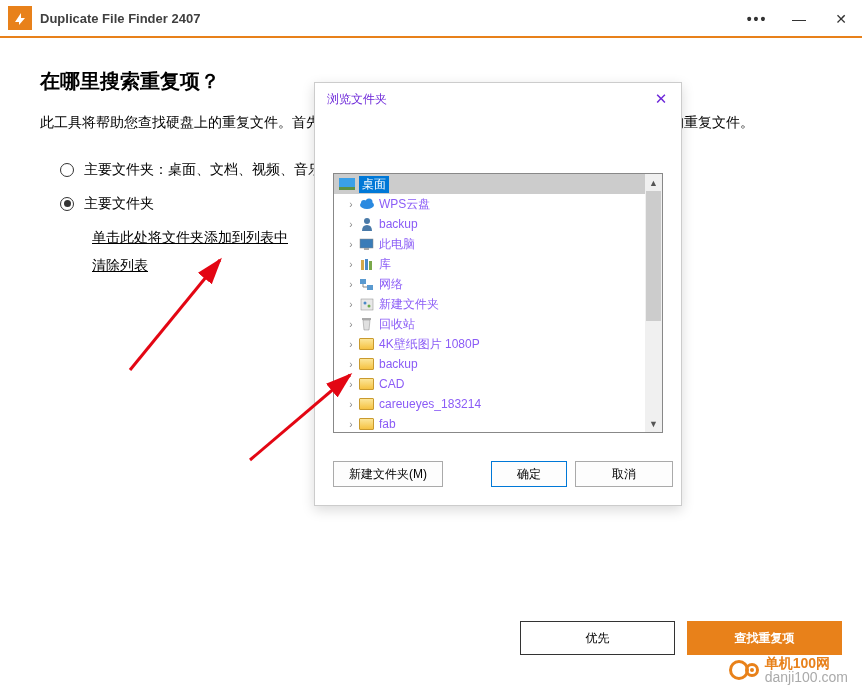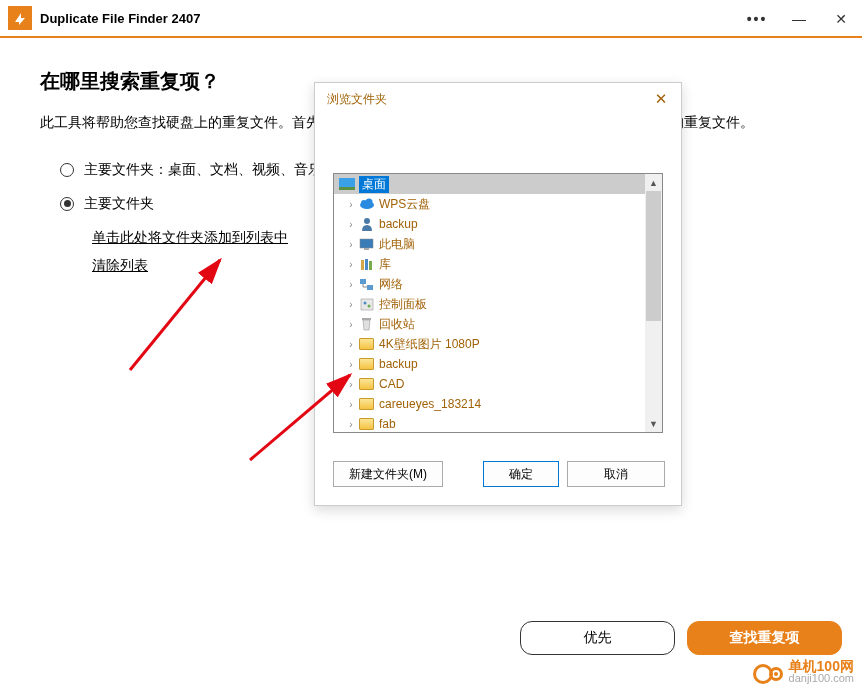--- a/index.html
+++ b/index.html
@@ -29,21 +29,21 @@
       height: 24px;
       background: #e8811a;
       display: flex;
       align-items: center;
       justify-content: center;
       margin-right: 8px;
     }
     .titlebar .app-title {
       font-size: 13px;
       font-weight: bold;
-      color: #000000;
+      color: #404040;
     }
     .titlebar .win-controls {
       position: absolute;
       right: 0;
       top: 0;
       height: 38px;
       display: flex;
       align-items: center;
     }
     .titlebar .win-controls .ctl {
@@ -124,23 +124,22 @@
       right: 20px;
       display: flex;
       gap: 12px;
     }
     .footer .btn {
       width: 155px;
       height: 34px;
       display: flex;
       align-items: center;
       justify-content: center;
-      font-size: 14px;
+      font-size: 12px;
       cursor: pointer;
-      border-radius: 12px;
     }
     .btn-outline {
       background: #fff;
       border: 1px solid #333;
       color: #000;
     }
     .btn-primary {
       background: #e8811a;
       border: 1px solid #e8811a;
       color: #fff;
@@ -156,21 +155,21 @@
       border: 1px solid #ccc;
       box-shadow: 0 4px 12px rgba(0,0,0,0.15);
     }
     .browse-dialog .dlg-title {
       height: 32px;
       display: flex;
       align-items: center;
       justify-content: space-between;
       padding: 0 4px 0 12px;
       font-size: 12px;
-      color: #a16207;
+      color: #6d28d9;
     }
     .browse-dialog .dlg-close {
       width: 32px;
       height: 28px;
       display: flex;
       align-items: center;
       justify-content: center;
       font-size: 15px;
       cursor: pointer;
     }
@@ -238,34 +237,34 @@
       margin-right: 4px;
       display: flex;
       align-items: center;
       justify-content: center;
       font-size: 12px;
     }
     .tree-item.child {
       padding-left: 10px;
     }
     .tree-item .label {
-      color: #a16207;
+      color: #8b5cf6;
     }
     .folder-yellow {
       width: 15px;
       height: 12px;
       background: linear-gradient(#fce699, #f5c242);
       border: 0.5px solid #c99a2e;
       border-radius: 1px;
     }
     .dlg-buttons {
       display: flex;
       justify-content: flex-end;
       gap: 8px;
-      padding: 12px 16px 18px 18px;
+      padding: 12px 8px 18px 18px;
     }
     .dlg-buttons .dbtn {
       height: 26px;
       display: flex;
       align-items: center;
       justify-content: center;
       font-size: 12px;
       background: #fdfdfd;
       border: 1px solid #aaa;
       cursor: pointer;
@@ -282,24 +281,24 @@
       width: 98px;
     }
     
     .arrow-svg {
       position: absolute;
       pointer-events: none;
     }
     
     .watermark {
       position: absolute;
-      right: 8px;
+      right: 14px;
       bottom: 3px;
       display: flex;
-      align-items: flex-end;
+      align-items: center;
       gap: 6px;
     }
     .watermark .logo {
       display: flex;
       align-items: center;
     }
     .watermark .circle {
       width: 20px;
       height: 20px;
       border: 3px solid #e8811a;
@@ -323,21 +322,21 @@
       display: flex;
       flex-direction: column;
       line-height: 1;
     }
     .watermark .text .cn {
       font-size: 14px;
       color: #e8811a;
       font-weight: bold;
     }
     .watermark .text .en {
-      font-size: 11px;
+      font-size: 14px;
       color: #aaa;
     }
   </style>
 </head>
 <body>
 
 <div class="titlebar">
   <div class="app-icon">
     <svg width="16" height="16" viewBox="0 0 16 16">
         <path d="M3 12 L9 3 L9 8 L13 8 L7 15 L7 12 Z" fill="#fff"></path>
@@ -446,21 +445,21 @@
         </div>
         <div class="tree-item child">
           <span class="expand">›</span>
           <span class="ficon">
             <svg width="14" height="13" viewBox="0 0 14 13">
               <rect x="1" y="1" width="12" height="11" fill="#e8e8e8" stroke="#888" stroke-width="0.5"></rect>
               <circle cx="5" cy="5" r="1.5" fill="#4a8ac8"></circle>
               <circle cx="9" cy="8" r="1.5" fill="#6aaa4a"></circle>
             </svg>
           </span>
-          <span class="label">控制面板</span>
+          <span class="label">新建文件夹</span>
         </div>
         <div class="tree-item child">
           <span class="expand">›</span>
           <span class="ficon">
             <svg width="13" height="14" viewBox="0 0 13 14">
               <path d="M3 3 L10 3 L9 13 L4 13 Z" fill="#e0e0e0" stroke="#888" stroke-width="0.5"></path>
               <rect x="2" y="1" width="9" height="2" fill="#aaa"></rect>
             </svg>
           </span>
           <span class="label">回收站</span>

